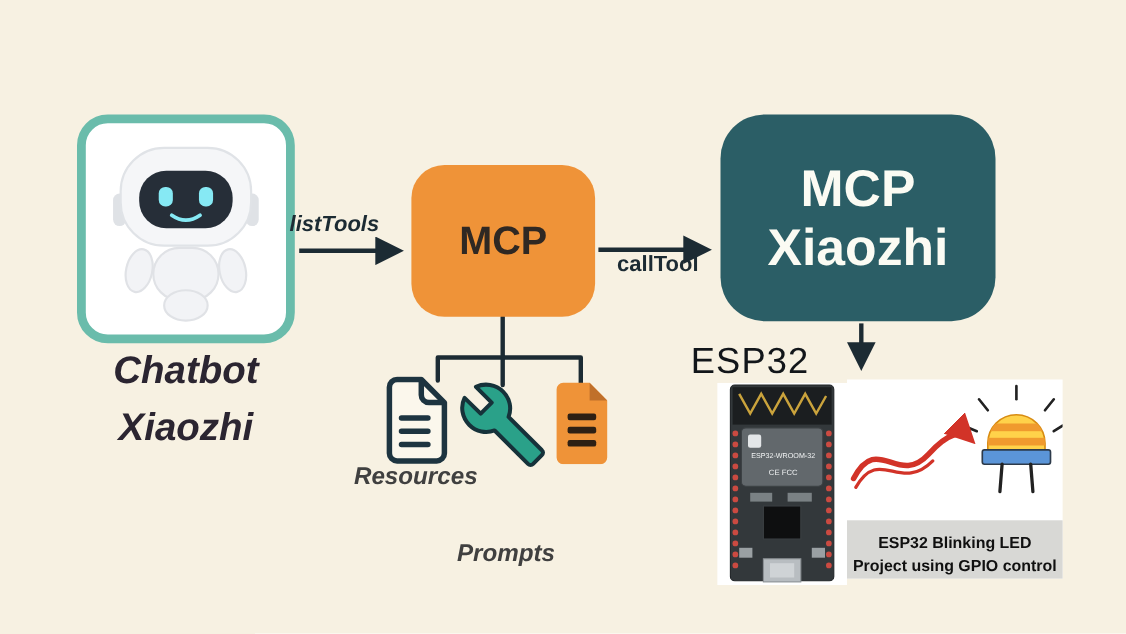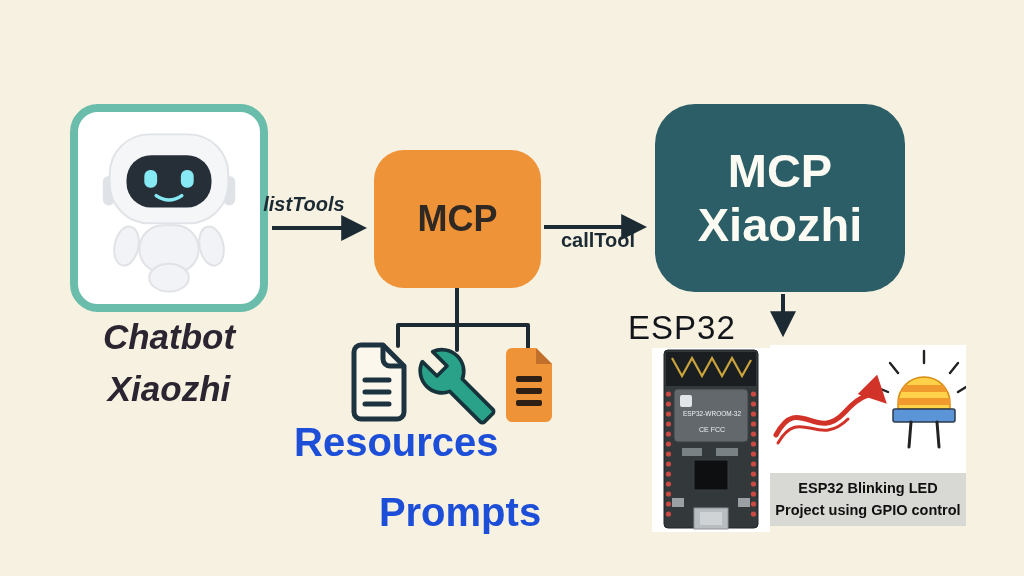--- a/index.html
+++ b/index.html
@@ -33,42 +33,42 @@
     background:#2b5e66;border-radius:40px;
     display:flex;flex-direction:column;align-items:center;justify-content:center;
     color:#fbfbf3;font-size:47px;font-weight:800;line-height:1.15;z-index:2;
   }
   .edge-label{
     font-size:20px;font-weight:700;color:#1c2b33;text-align:center;z-index:3;
   }
   #label-listtools{left:251px;top:193px;width:106px;font-style:italic;}
   #label-calltool{left:548px;top:193px;width:100px;margin-top:36px;}
   .cap-label{
-    font-size:40px;font-weight:800;color:#1d4ed8;text-align:center;z-index:3;
+    font-size:22px;font-weight:800;color:#404040;text-align:center;z-index:3;font-style:italic;
   }
   #label-resources{left:294px;top:420px;width:168px;}
   #label-tools{left:464px;top:420px;width:122px;}
   #label-prompts{left:370px;top:490px;width:180px;}
   #label-esp32{
     left:628px;top:309px;width:120px;
     font-size:33px;font-weight:500;color:#12161a;letter-spacing:1px;z-index:3;
   }
   #connector-layer{left:0;top:0;width:1024px;height:576px;z-index:1;}
   #resources-icon{left:346px;top:342px;width:64px;height:80px;z-index:2;}
   #wrench-icon{left:417px;top:344px;width:80px;height:84px;z-index:2;}
   #prompts-icon{left:498px;top:346px;width:62px;height:76px;z-index:2;}
   #esp32-board{left:652px;top:348px;width:118px;height:184px;z-index:2;}
   #led-panel{
     left:770px;top:345px;width:196px;height:181px;background:#ffffff;z-index:2;
   }
   #led-art{position:absolute;left:0;top:0;width:196px;height:128px;}
   #led-caption{
     position:absolute;left:0;bottom:0;width:196px;height:53px;
     background:#d8d8d5;display:flex;flex-direction:column;
-    align-items:center;justify-content:center;
+    align-items:center;justify-content:flex-end;
     font-size:14.5px;font-weight:700;color:#101010;line-height:1.45;
     text-align:center;
   }
 </style>
 </head>
 <body>
 
 <div id="canvas">
 
   <svg id="connector-layer" class="abs" viewBox="0 0 1024 576">

